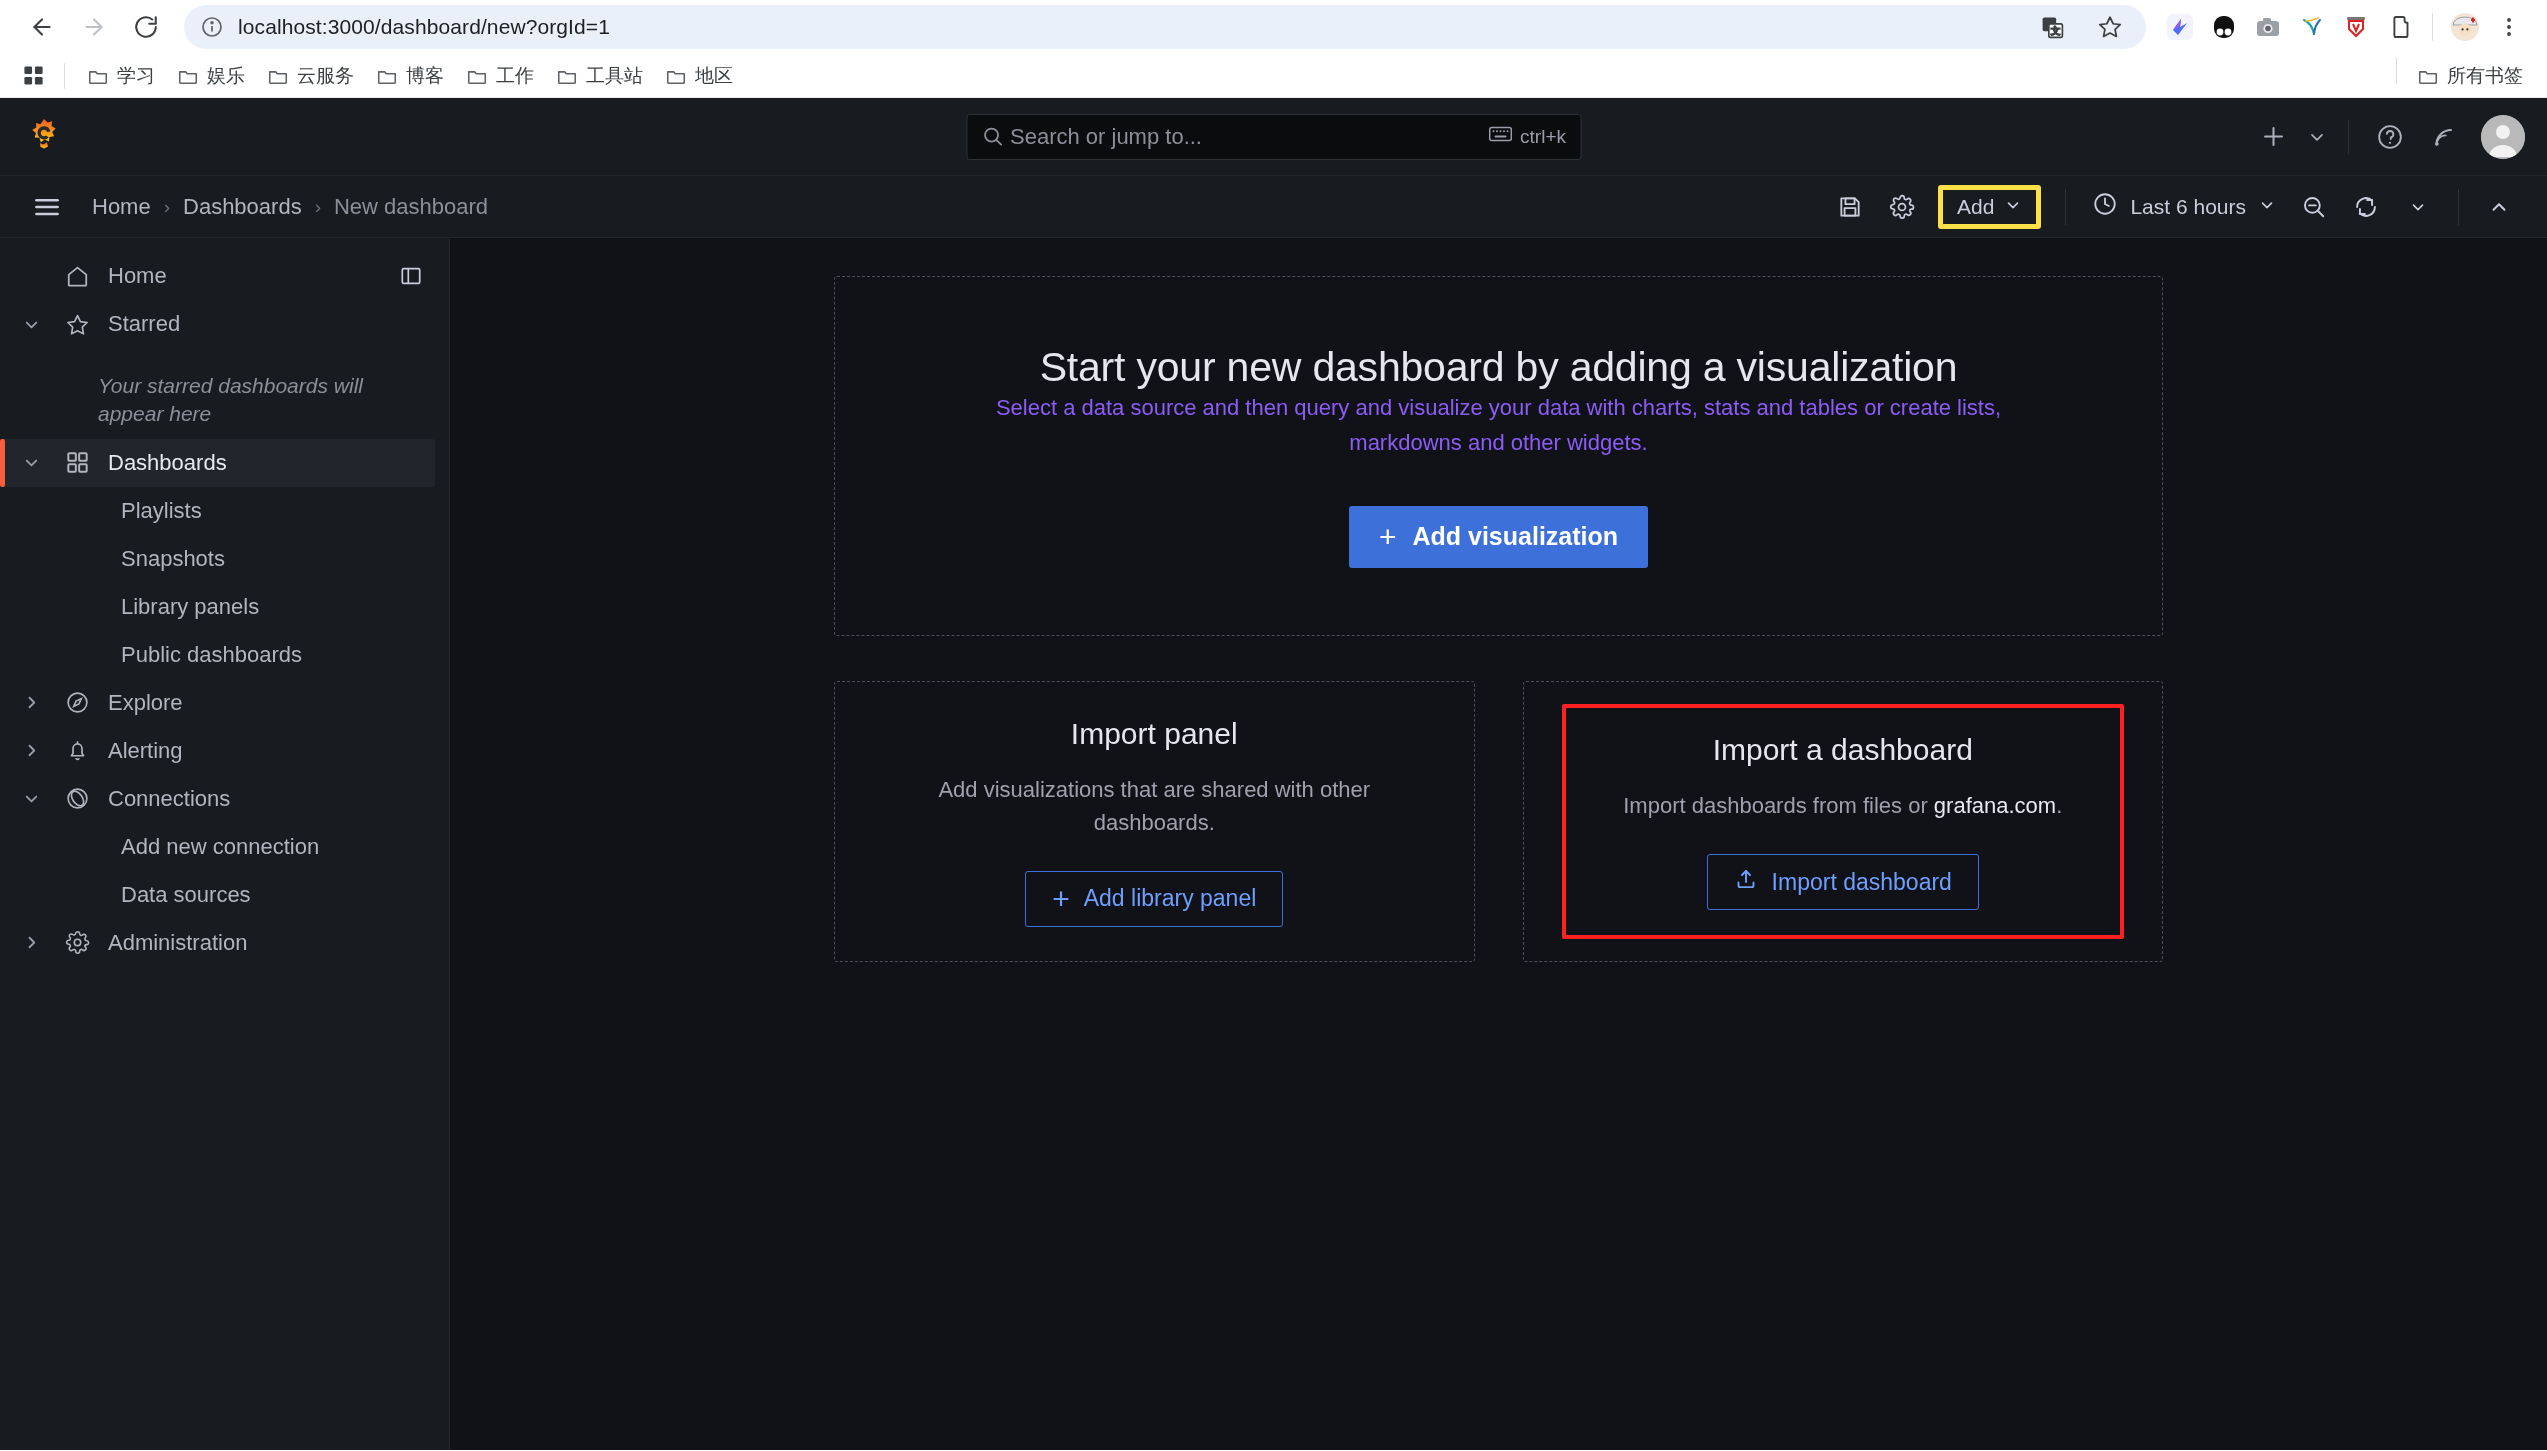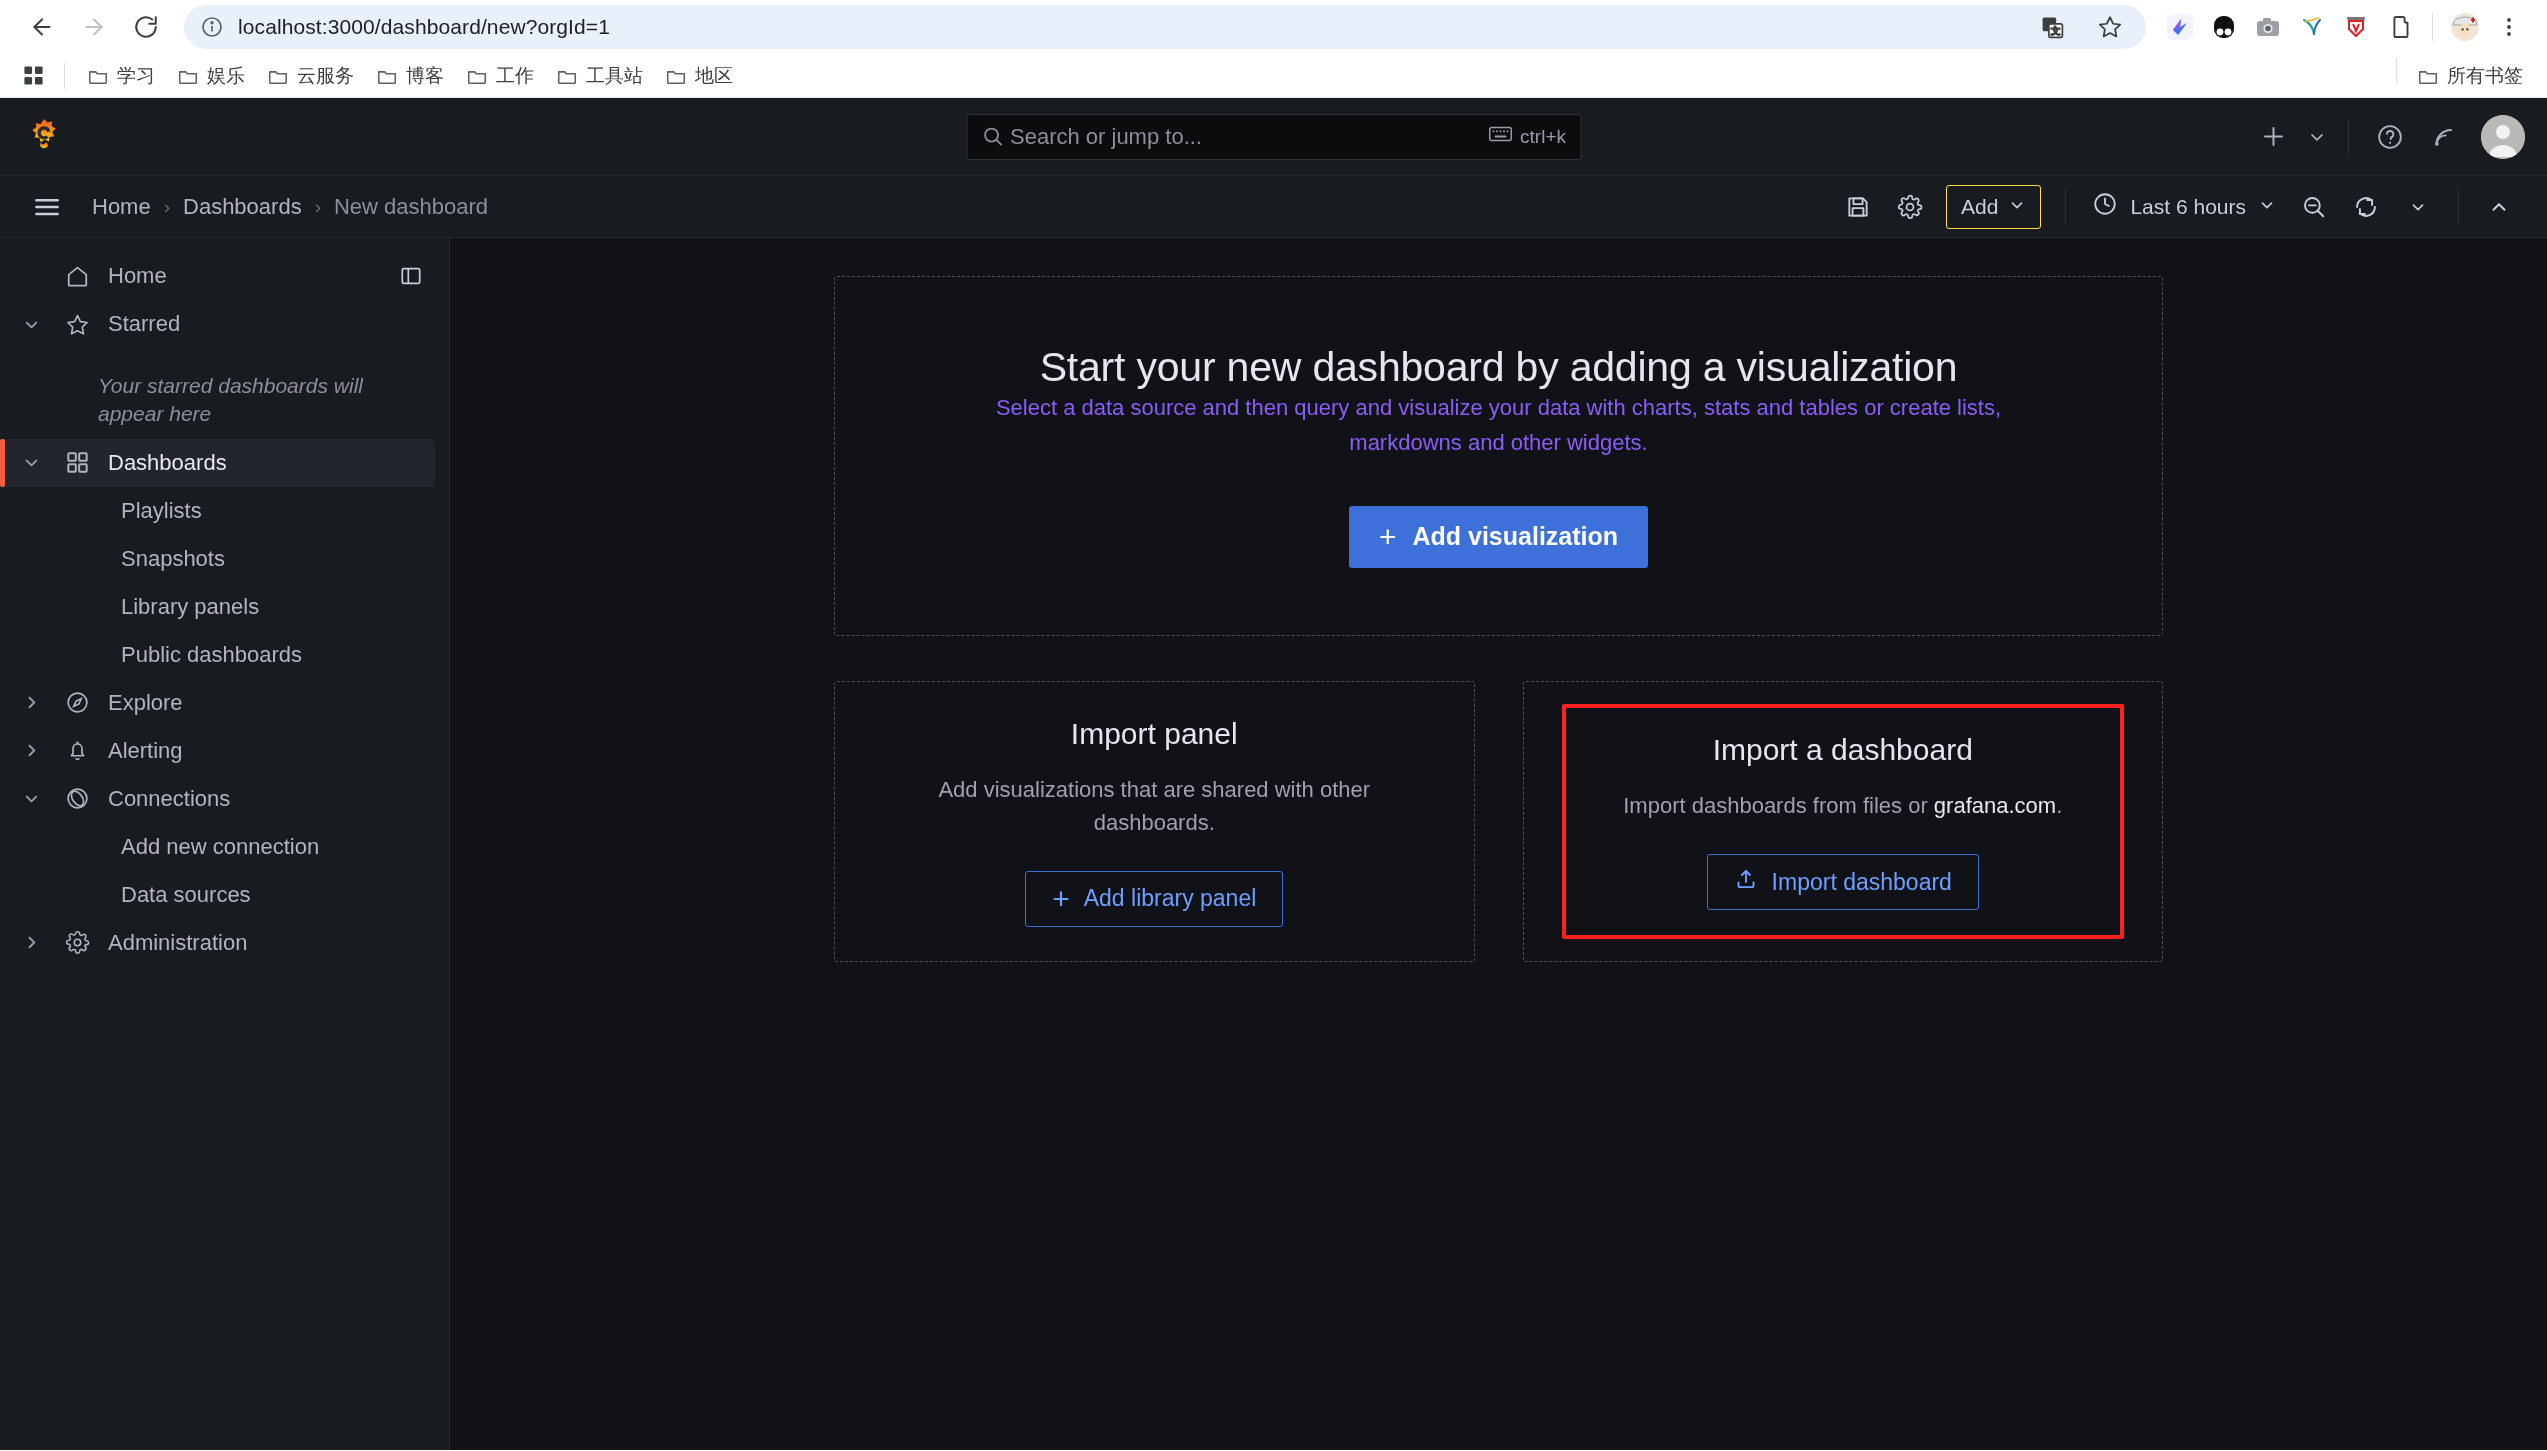--- a/index.html
+++ b/index.html
@@ -114,21 +114,21 @@
   .crumb { color: #b4b4c0; padding: 0 2px; }
   .crumb.current { color: #8e8e9b; }
   .crumb-sep { color: #6e6e7e; margin: 0 11px; font-size: 19px; }
 
   .subbar-right { margin-left: auto; display: flex; align-items: center; gap: 0; }
   .sb-icon {
     width: 52px; height: 46px; display: flex; align-items: center; justify-content: center;
     color: #ccccdc;
   }
   .add-btn {
-    height: 44px; padding: 0 14px; border: 1px solid #fde047; border-radius: 3px;
+    height: 44px; padding: 0 14px; border: 5px solid #fde047; border-radius: 3px;
     display: flex; align-items: center; gap: 10px;
     color: #ccccdc; font-size: 21px; margin: 0 10px;
   }
   .sb-sep { width: 1px; height: 36px; background: #2f3237; margin: 0 14px; }
   .time-picker {
     height: 44px; display: flex; align-items: center; gap: 12px;
     padding: 0 12px; color: #ccccdc; font-size: 21px;
   }
 
   .g-body { flex: 1 1 auto; display: flex; min-height: 0; }

